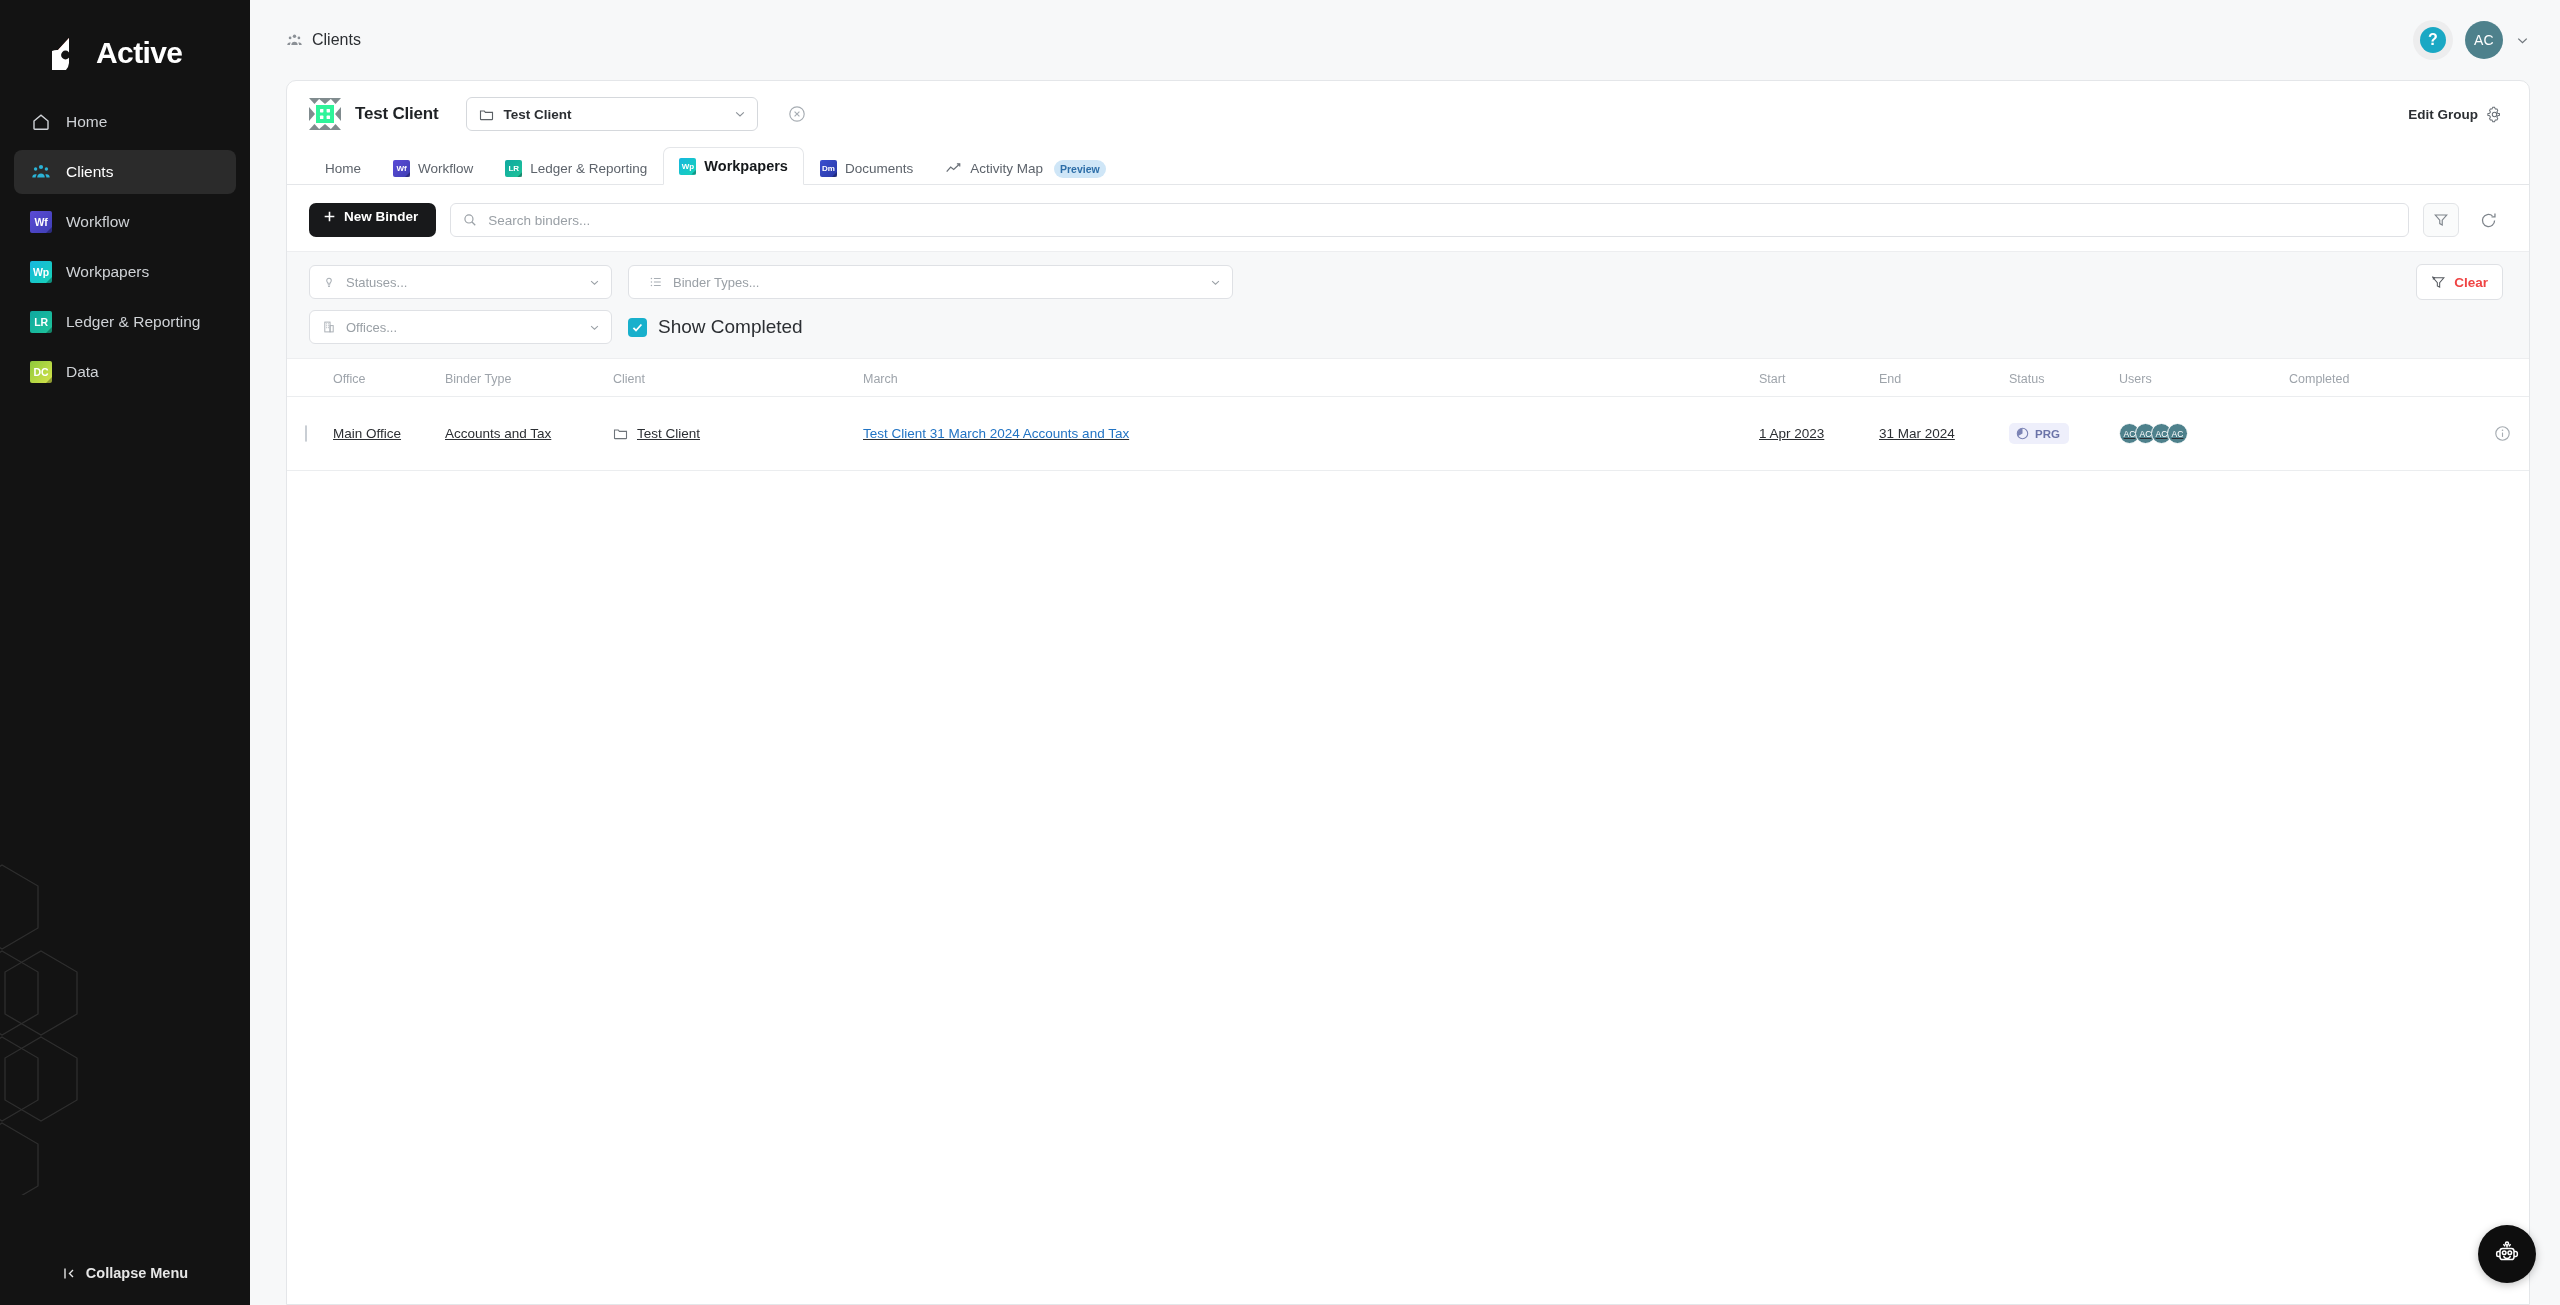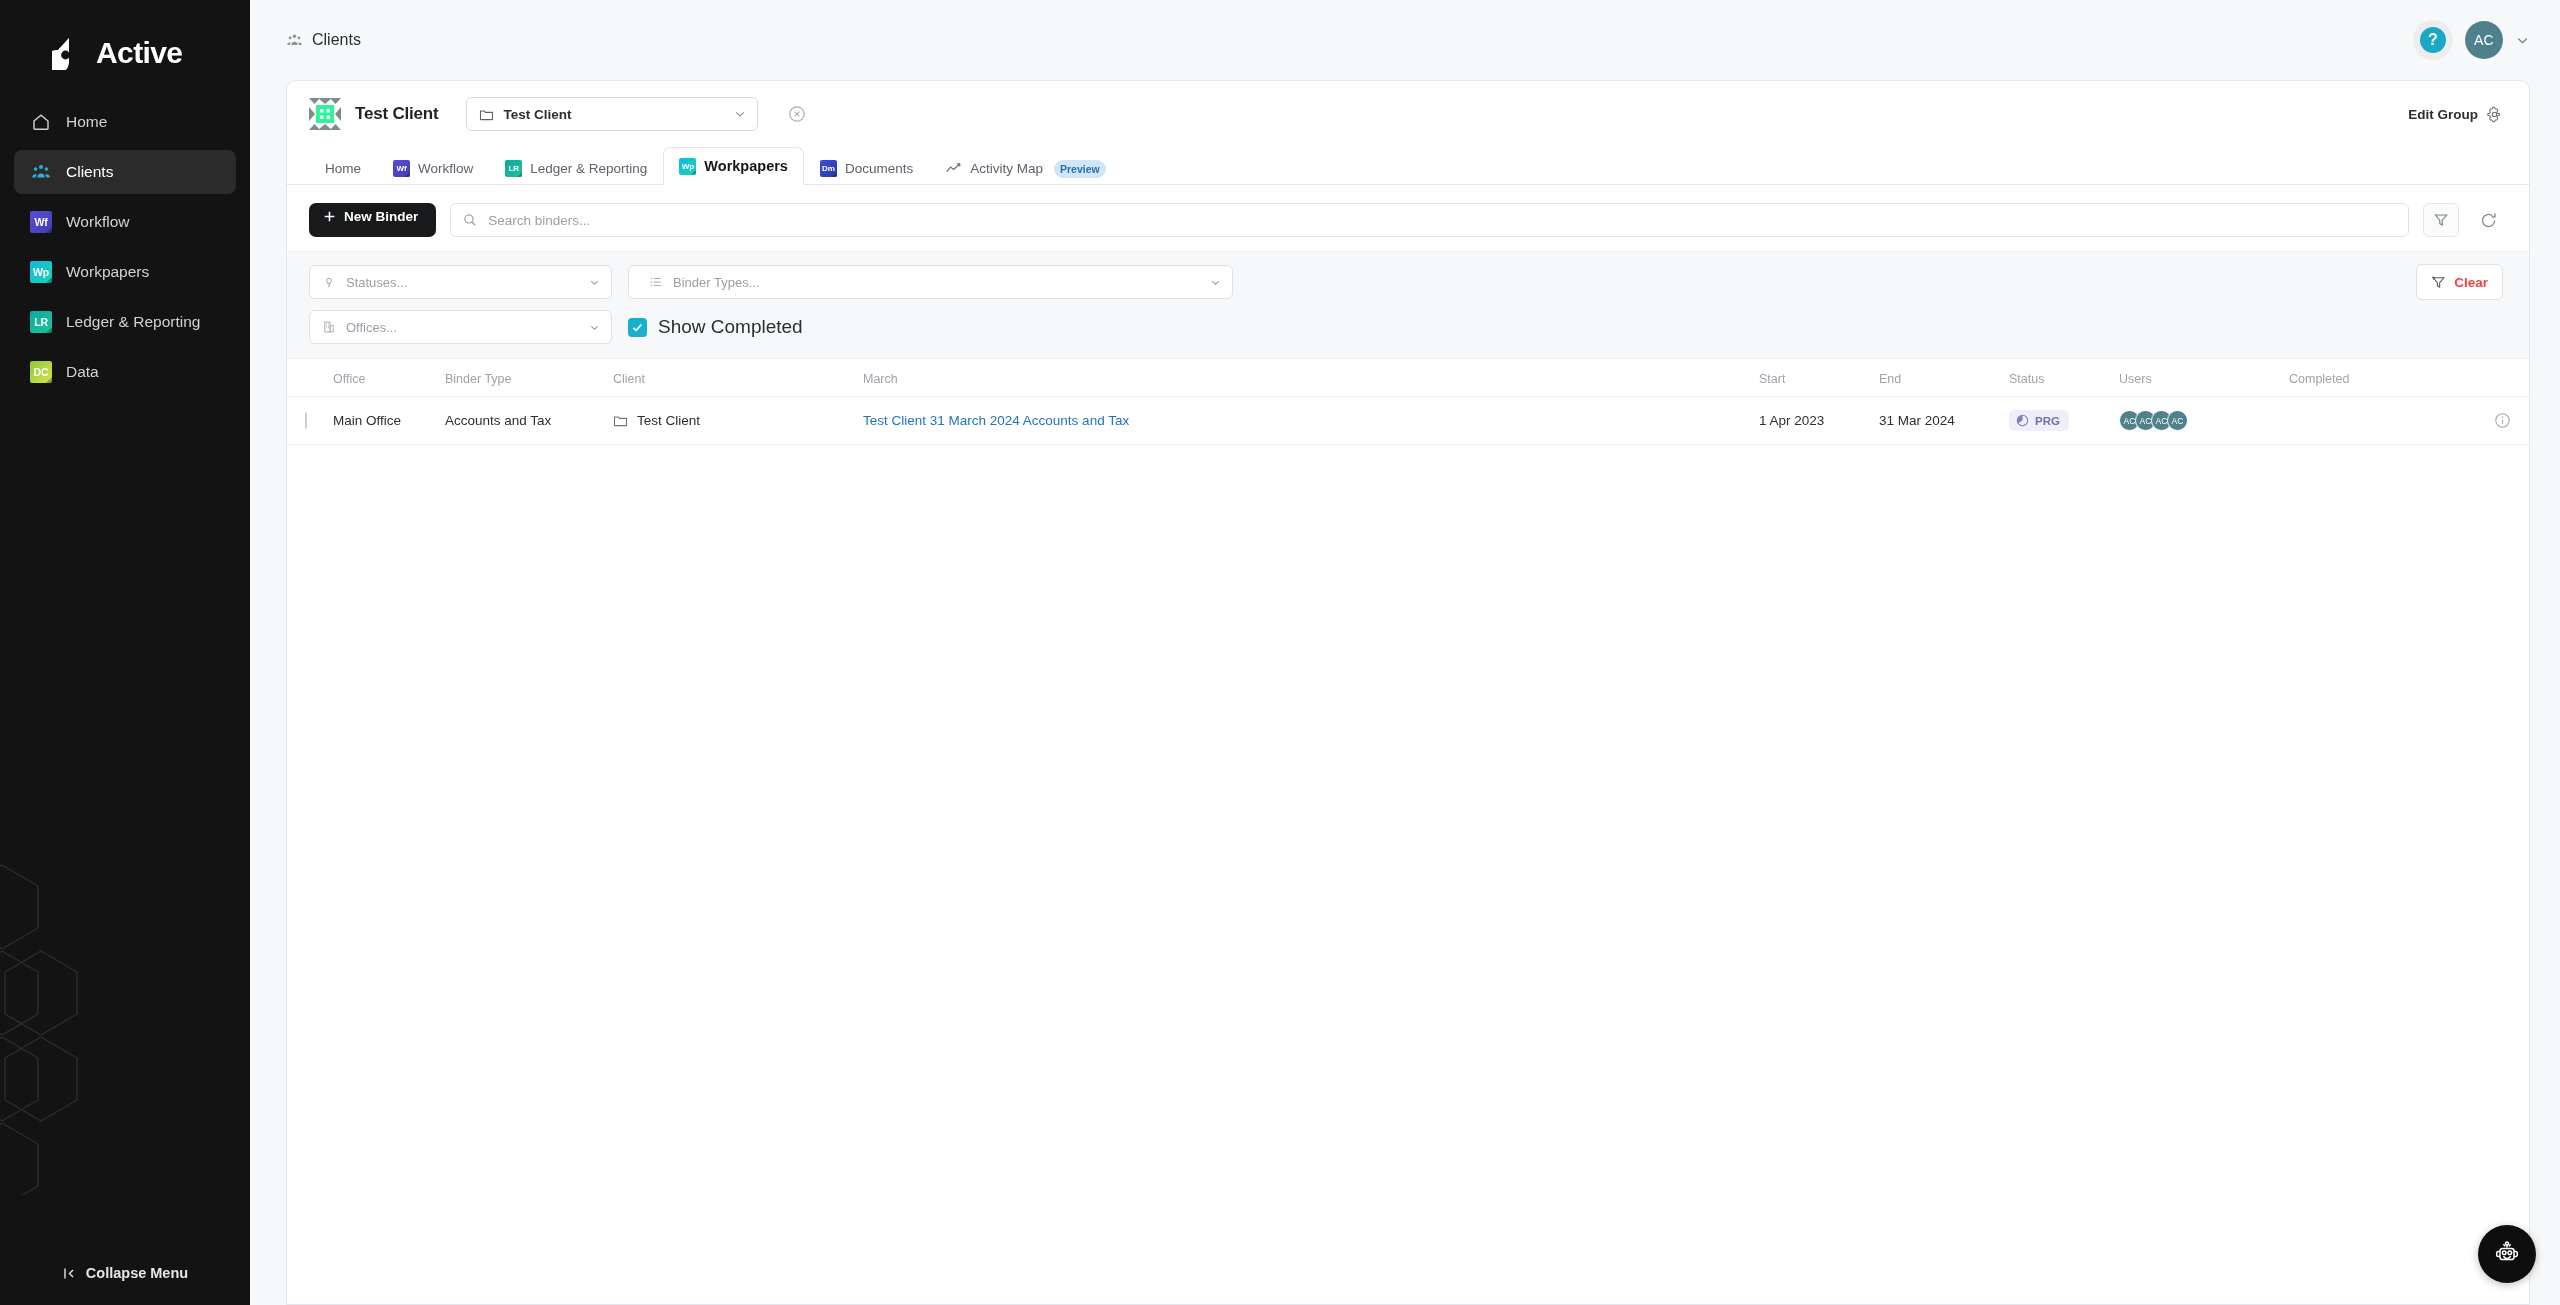--- a/index.html
+++ b/index.html
@@ -239,22 +239,23 @@
   
   .table-area { flex: 1; min-height: 0; background: #fff; overflow: hidden; }
   table.binders { width: 100%; border-collapse: collapse; table-layout: fixed; }
   table.binders th {
     font-size: 12.5px; font-weight: normal; color: #9ea4ab;
     text-align: left; padding: 13px 0 10px 0;
     border-bottom: 1px solid #ebedef;
   }
   table.binders td {
     font-size: 13.5px; color: #2c2f33;
-    padding: 13px 0; border-bottom: 1px solid #ebedef;
+    padding: 26px 0; border-bottom: 1px solid #ebedef;
     vertical-align: middle;
+    text-decoration: underline;
   }
   .c-chk   { width: 46px; padding-left: 18px !important; }
   .c-off   { width: 112px; }
   .c-btype { width: 168px; }
   .c-cli   { width: 250px; }
   .c-name  { width: auto; }
   .c-start { width: 120px; }
   .c-end   { width: 130px; }
   .c-stat  { width: 110px; }
   .c-users { width: 170px; }

